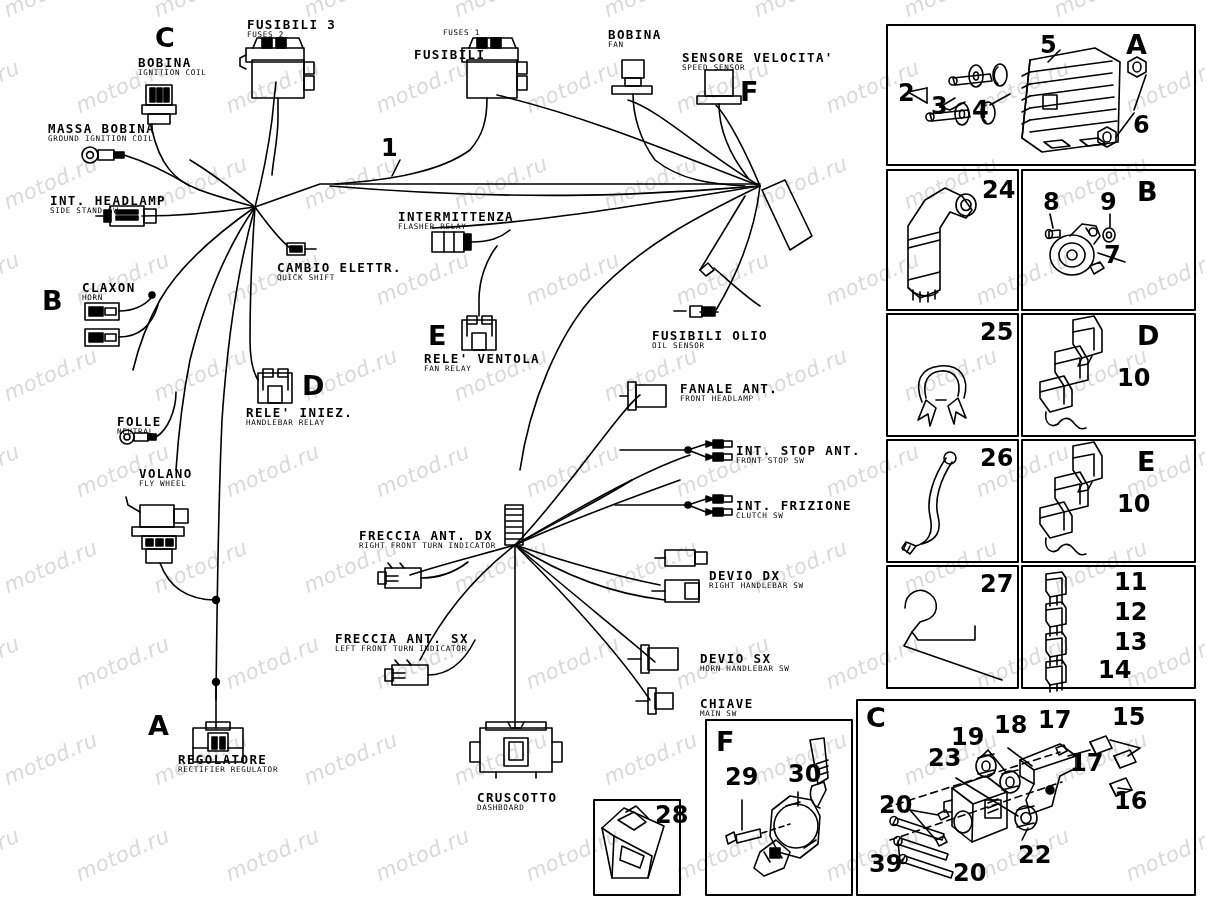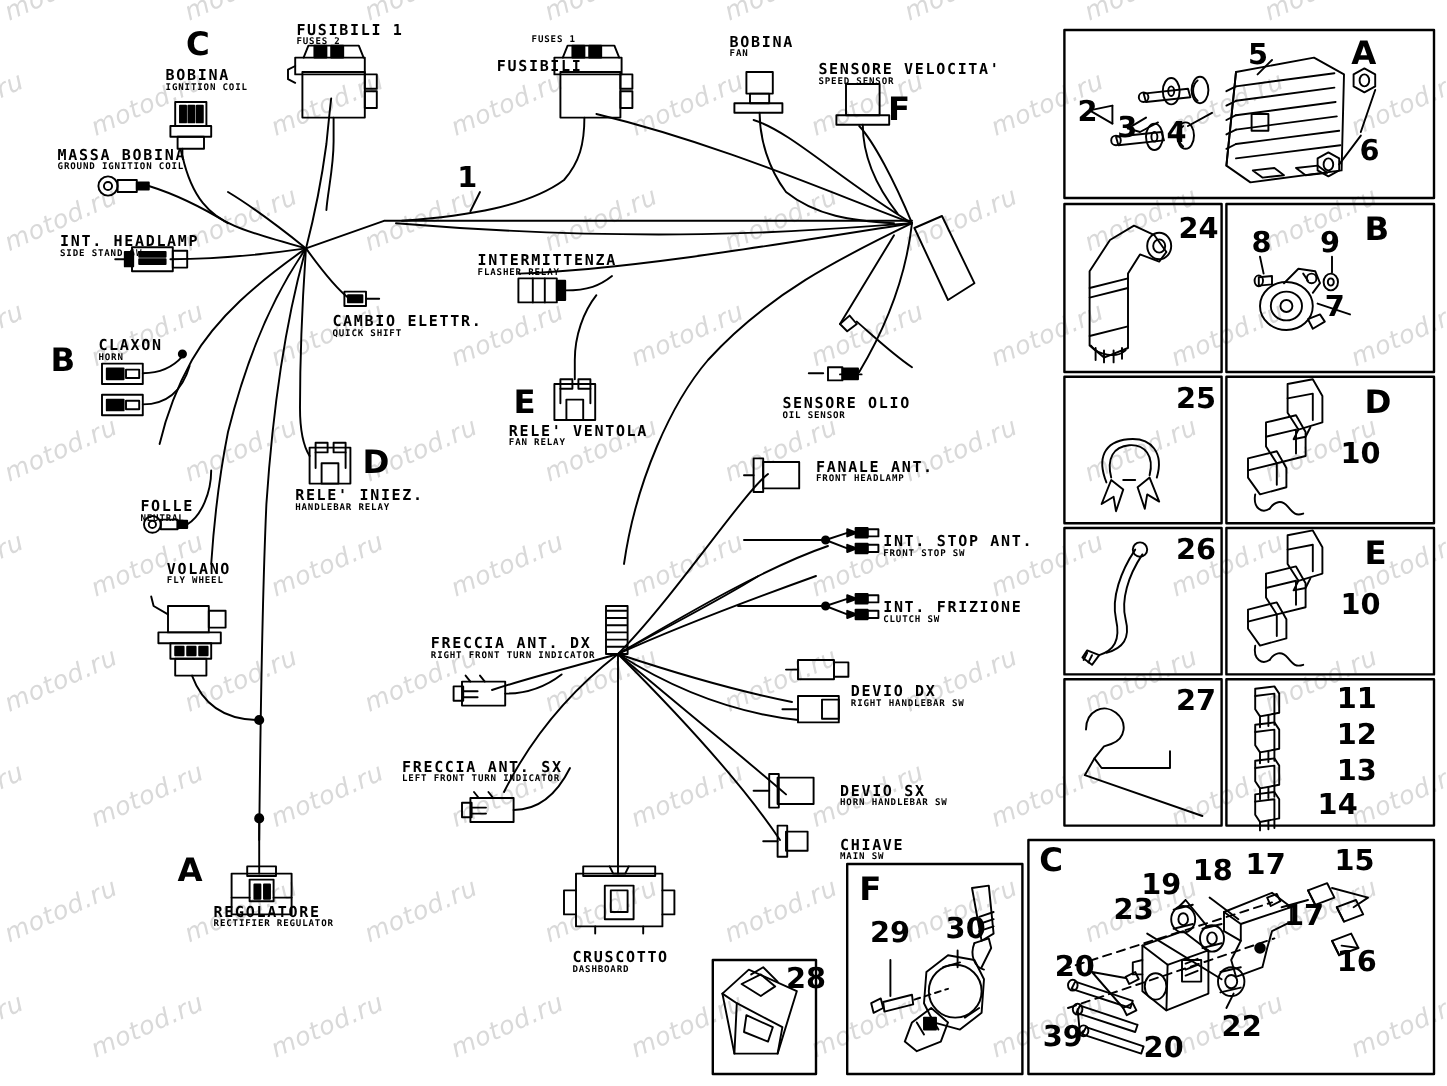--- a/index.html
+++ b/index.html
@@ -10,21 +10,21 @@
   #watermark{position:absolute;left:0;top:0;width:1206px;height:905px;overflow:hidden;z-index:1;pointer-events:none;}
   .wm{position:absolute;color:#d9d9d9;font-family:"DejaVu Sans",sans-serif;font-size:21px;
       font-style:italic;letter-spacing:.5px;white-space:nowrap;transform:rotate(-24deg);transform-origin:left top;}
 
   
   #art{position:absolute;left:0;top:0;z-index:2;}
 
   
   .lbl{position:absolute;z-index:4;white-space:nowrap;color:#000;}
   .it{font-size:12.5px;letter-spacing:1.4px;font-weight:bold;line-height:1.05;}
-  .en{font-size:7.6px;letter-spacing:.7px;font-weight:bold;line-height:1.05;}
+  .en{font-size:7.6px;letter-spacing:.7px;font-weight:normal;line-height:1.05;}
   .badge{position:absolute;z-index:4;font-family:"DejaVu Sans",sans-serif;
          font-size:27px;font-weight:bold;color:#000;line-height:1;}
   .num{position:absolute;z-index:4;font-family:"DejaVu Sans",sans-serif;
        font-size:24px;font-weight:bold;color:#000;line-height:1;}
 </style>
 </head>
 <body>
 
 <div id="page">
 
@@ -631,21 +631,21 @@
     </g>
   </svg>
 
   <div class="lbl" style="left:138px;top:56px">
     <div class="it">BOBINA</div>
     <div class="en">IGNITION COIL</div>
   </div>
   <div class="badge" style="left:155px;top:24px">C</div>
 
   <div class="lbl" style="left:247px;top:18px">
-    <div class="it">FUSIBILI 1</div>
+    <div class="it">FUSIBILI 3</div>
     <div class="en">FUSES 2</div>
   </div>
 
   <div class="lbl" style="left:414px;top:48px">
     <div class="it">FUSIBILI</div>
   </div>
   <div class="lbl en" style="left:443px;top:29px">FUSES 1</div>
 
   <div class="lbl" style="left:608px;top:28px">
     <div class="it">BOBINA</div>
@@ -706,21 +706,21 @@
     <div class="en">FLY WHEEL</div>
   </div>
 
   <div class="lbl" style="left:178px;top:753px">
     <div class="it">REGOLATORE</div>
     <div class="en">RECTIFIER REGULATOR</div>
   </div>
   <div class="badge" style="left:148px;top:712px">A</div>
 
   <div class="lbl" style="left:652px;top:329px">
-    <div class="it">SENSORE OLIO</div>
+    <div class="it">FUSIBILI OLIO</div>
     <div class="en">OIL SENSOR</div>
   </div>
 
   <div class="lbl" style="left:680px;top:382px">
     <div class="it">FANALE ANT.</div>
     <div class="en">FRONT HEADLAMP</div>
   </div>
 
   <div class="lbl" style="left:736px;top:444px">
     <div class="it">INT. STOP ANT.</div>

